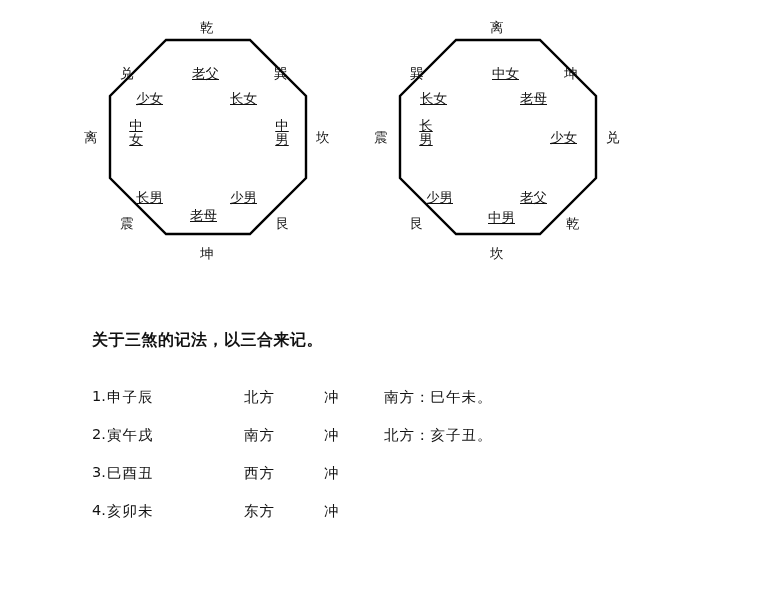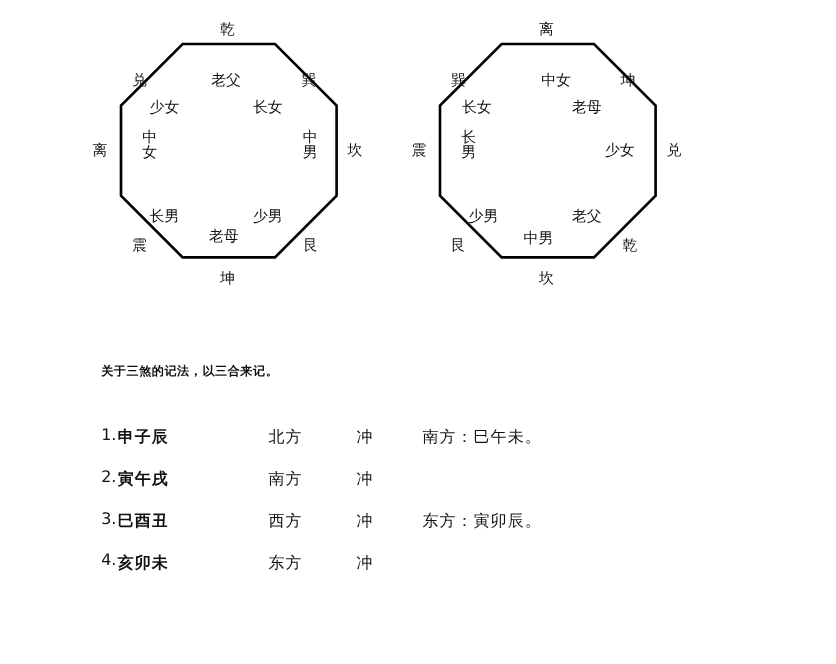--- a/index.html
+++ b/index.html
@@ -42,49 +42,50 @@
     line-height: 1.05;
     white-space: pre;
     color: #111;
     text-align: center;
   }
   .lbl.trig {
     font-size: 13.5px;
   }
   .lbl.rel {
     font-size: 13.5px;
+    text-decoration: underline;
   }
   .lbl.vert {
     width: 15px;
   }
 
   
   .heading {
     position: absolute;
     left: 92px;
     top: 330px;
-    font-size: 11px;
+    font-size: 16px;
     font-weight: bold;
     letter-spacing: 0.5px;
   }
 
   
   .rules {
     position: absolute;
     left: 92px;
     top: 388px;
     width: 560px;
   }
   .rule-row {
     position: relative;
     height: 38px;
     font-size: 14.5px;
   }
   .rule-row .c-idx   { position: absolute; left: 0px;   top: 0; }
-  .rule-row .c-trio  { position: absolute; left: 15px;  top: 0; letter-spacing: 1px; font-weight: bold;}
+  .rule-row .c-trio  { position: absolute; left: 15px;  top: 0; letter-spacing: 1px;}
   .rule-row .c-dir1  { position: absolute; left: 152px; top: 0; letter-spacing: 1px; font-family: Liberation Serif, serif;}
   .rule-row .c-verb  { position: absolute; left: 232px; top: 0; }
   .rule-row .c-res   { position: absolute; left: 292px; top: 0; letter-spacing: 1px; text-align: center;}
 </style>
 </head>
 <body>
 
 <div class="page">
 
   <div class="bagua" id="bagua-left">
@@ -128,21 +129,21 @@
     <span class="lbl trig" style="left:196px; top:48px;">坤</span>
     <span class="lbl rel" style="left:152px; top:73px;">老母</span>
 
     <span class="lbl trig" style="left:238px; top:112px;">兑</span>
     <span class="lbl rel" style="left:182px; top:112px;">少女</span>
 
     <span class="lbl trig" style="left:198px; top:198px;">乾</span>
     <span class="lbl rel" style="left:152px; top:172px;">老父</span>
 
     <span class="lbl trig" style="left:122px; top:228px;">坎</span>
-    <span class="lbl rel" style="left:108px; top:192px;">中男</span>
+    <span class="lbl rel" style="left:120px; top:192px;">中男</span>
 
     <span class="lbl trig" style="left:42px; top:198px;">艮</span>
     <span class="lbl rel" style="left:58px; top:172px;">少男</span>
 
     <span class="lbl trig" style="left:6px; top:112px;">震</span>
     <span class="lbl rel vert" style="left:50px; top:100px; width:16px;">长<br>男</span>
 
     <span class="lbl trig" style="left:42px; top:48px;">巽</span>
     <span class="lbl rel" style="left:52px; top:73px;">长女</span>
   </div>
@@ -155,27 +156,27 @@
       <span class="c-trio">申子辰</span>
       <span class="c-dir1">北方</span>
       <span class="c-verb">冲</span>
       <span class="c-res">南方：巳午未。</span>
     </div>
     <div class="rule-row">
       <span class="c-idx">2.</span>
       <span class="c-trio">寅午戌</span>
       <span class="c-dir1">南方</span>
       <span class="c-verb">冲</span>
+      <span class="c-res">北方：亥子丑。</span>
     </div>
     <div class="rule-row">
       <span class="c-idx">3.</span>
       <span class="c-trio">巳酉丑</span>
       <span class="c-dir1">西方</span>
       <span class="c-verb">冲</span>
-      <span class="c-res">东方：寅卯辰。</span>
     </div>
     <div class="rule-row">
       <span class="c-idx">4.</span>
       <span class="c-trio">亥卯未</span>
       <span class="c-dir1">东方</span>
       <span class="c-verb">冲</span>
     </div>
   </div>
 
 </div>

